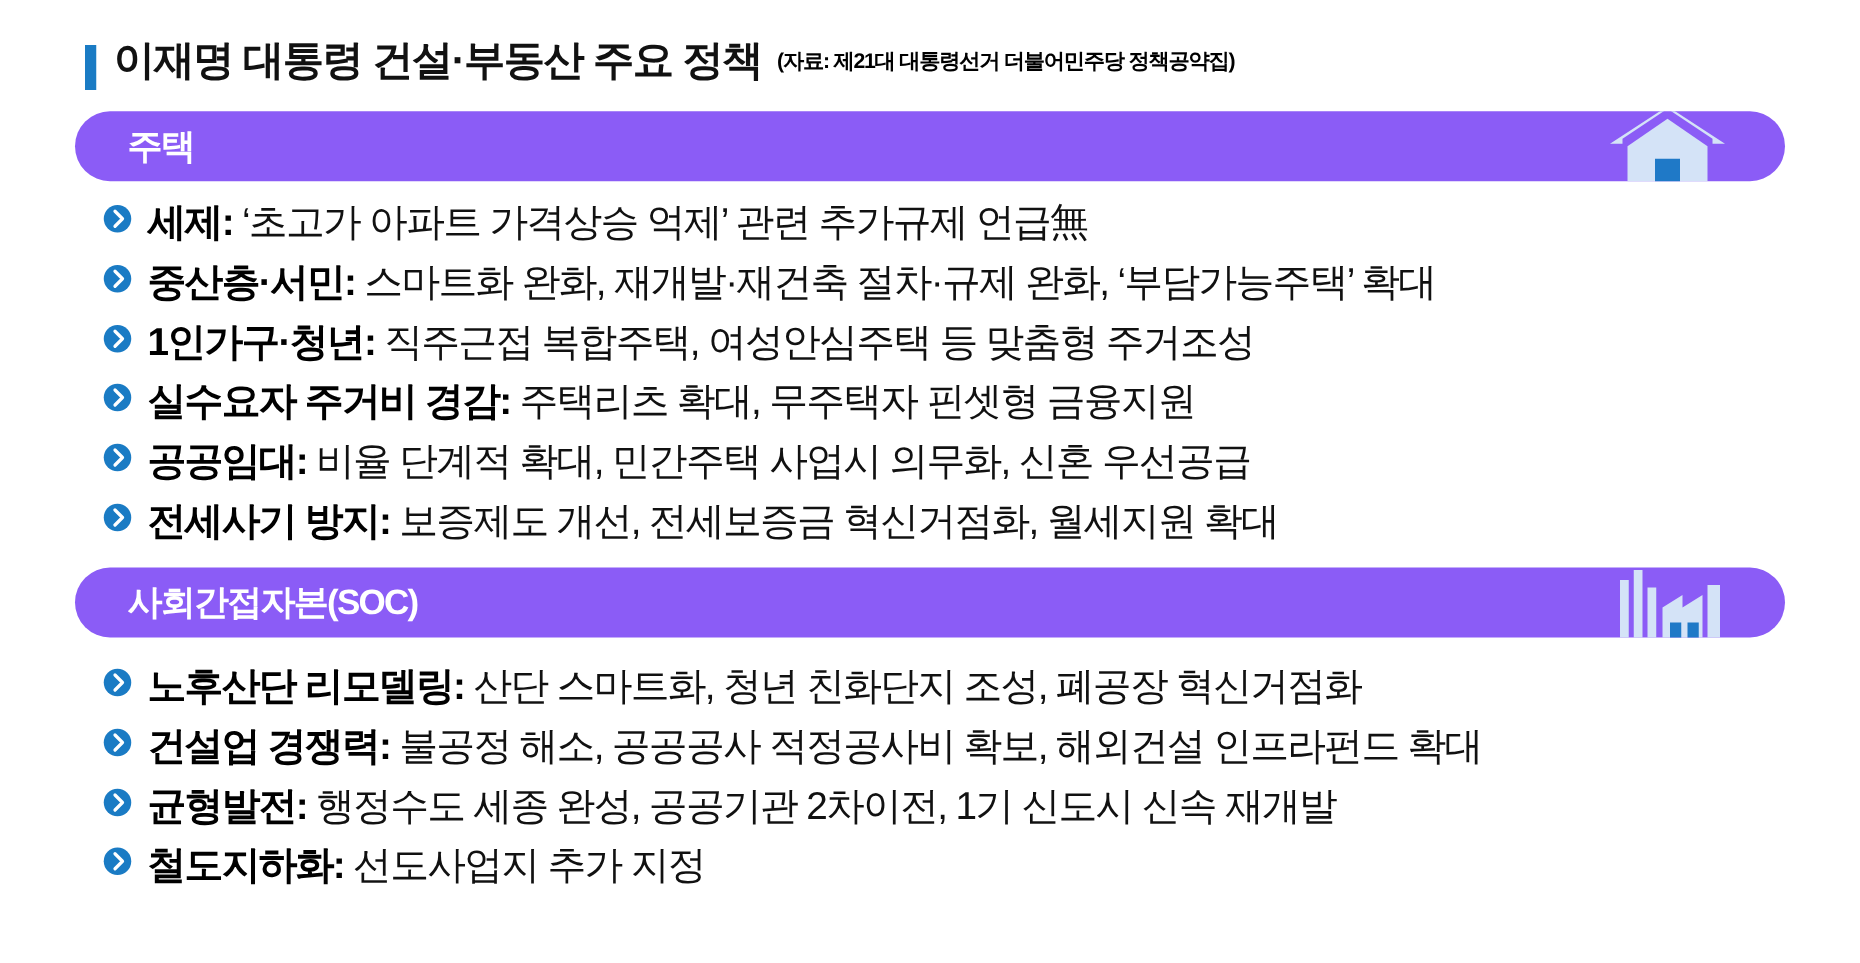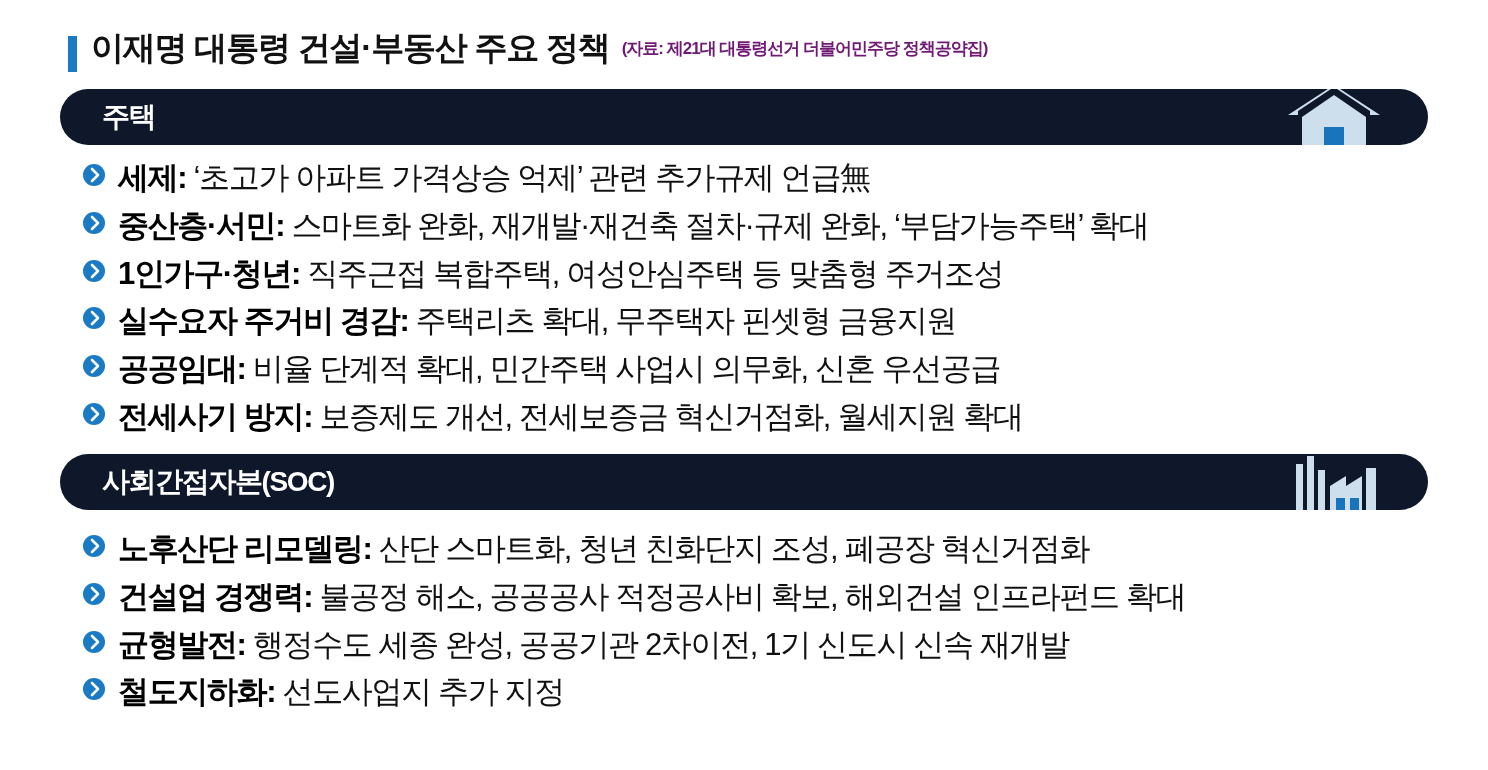--- a/index.html
+++ b/index.html
@@ -42,29 +42,29 @@
     font-size: 33px;
     font-weight: bold;
     letter-spacing: -1.2px;
     color: #111111;
     white-space: nowrap;
   }
   .title-source {
     font-size: 17px;
     font-weight: bold;
     letter-spacing: -1px;
-    color: #701a75;
+    color: #000000;
     margin-left: 12px;
     white-space: nowrap;
   }
 
   
   .band {
     position: relative;
-    background: #0f172a;
+    background: #8b5cf6;
     border-radius: 30px;
     height: 56px;
     margin-top: 18px;
     display: flex;
     align-items: center;
     overflow: hidden;
   }
   .band-label {
     color: #ffffff;
     font-size: 28px;

